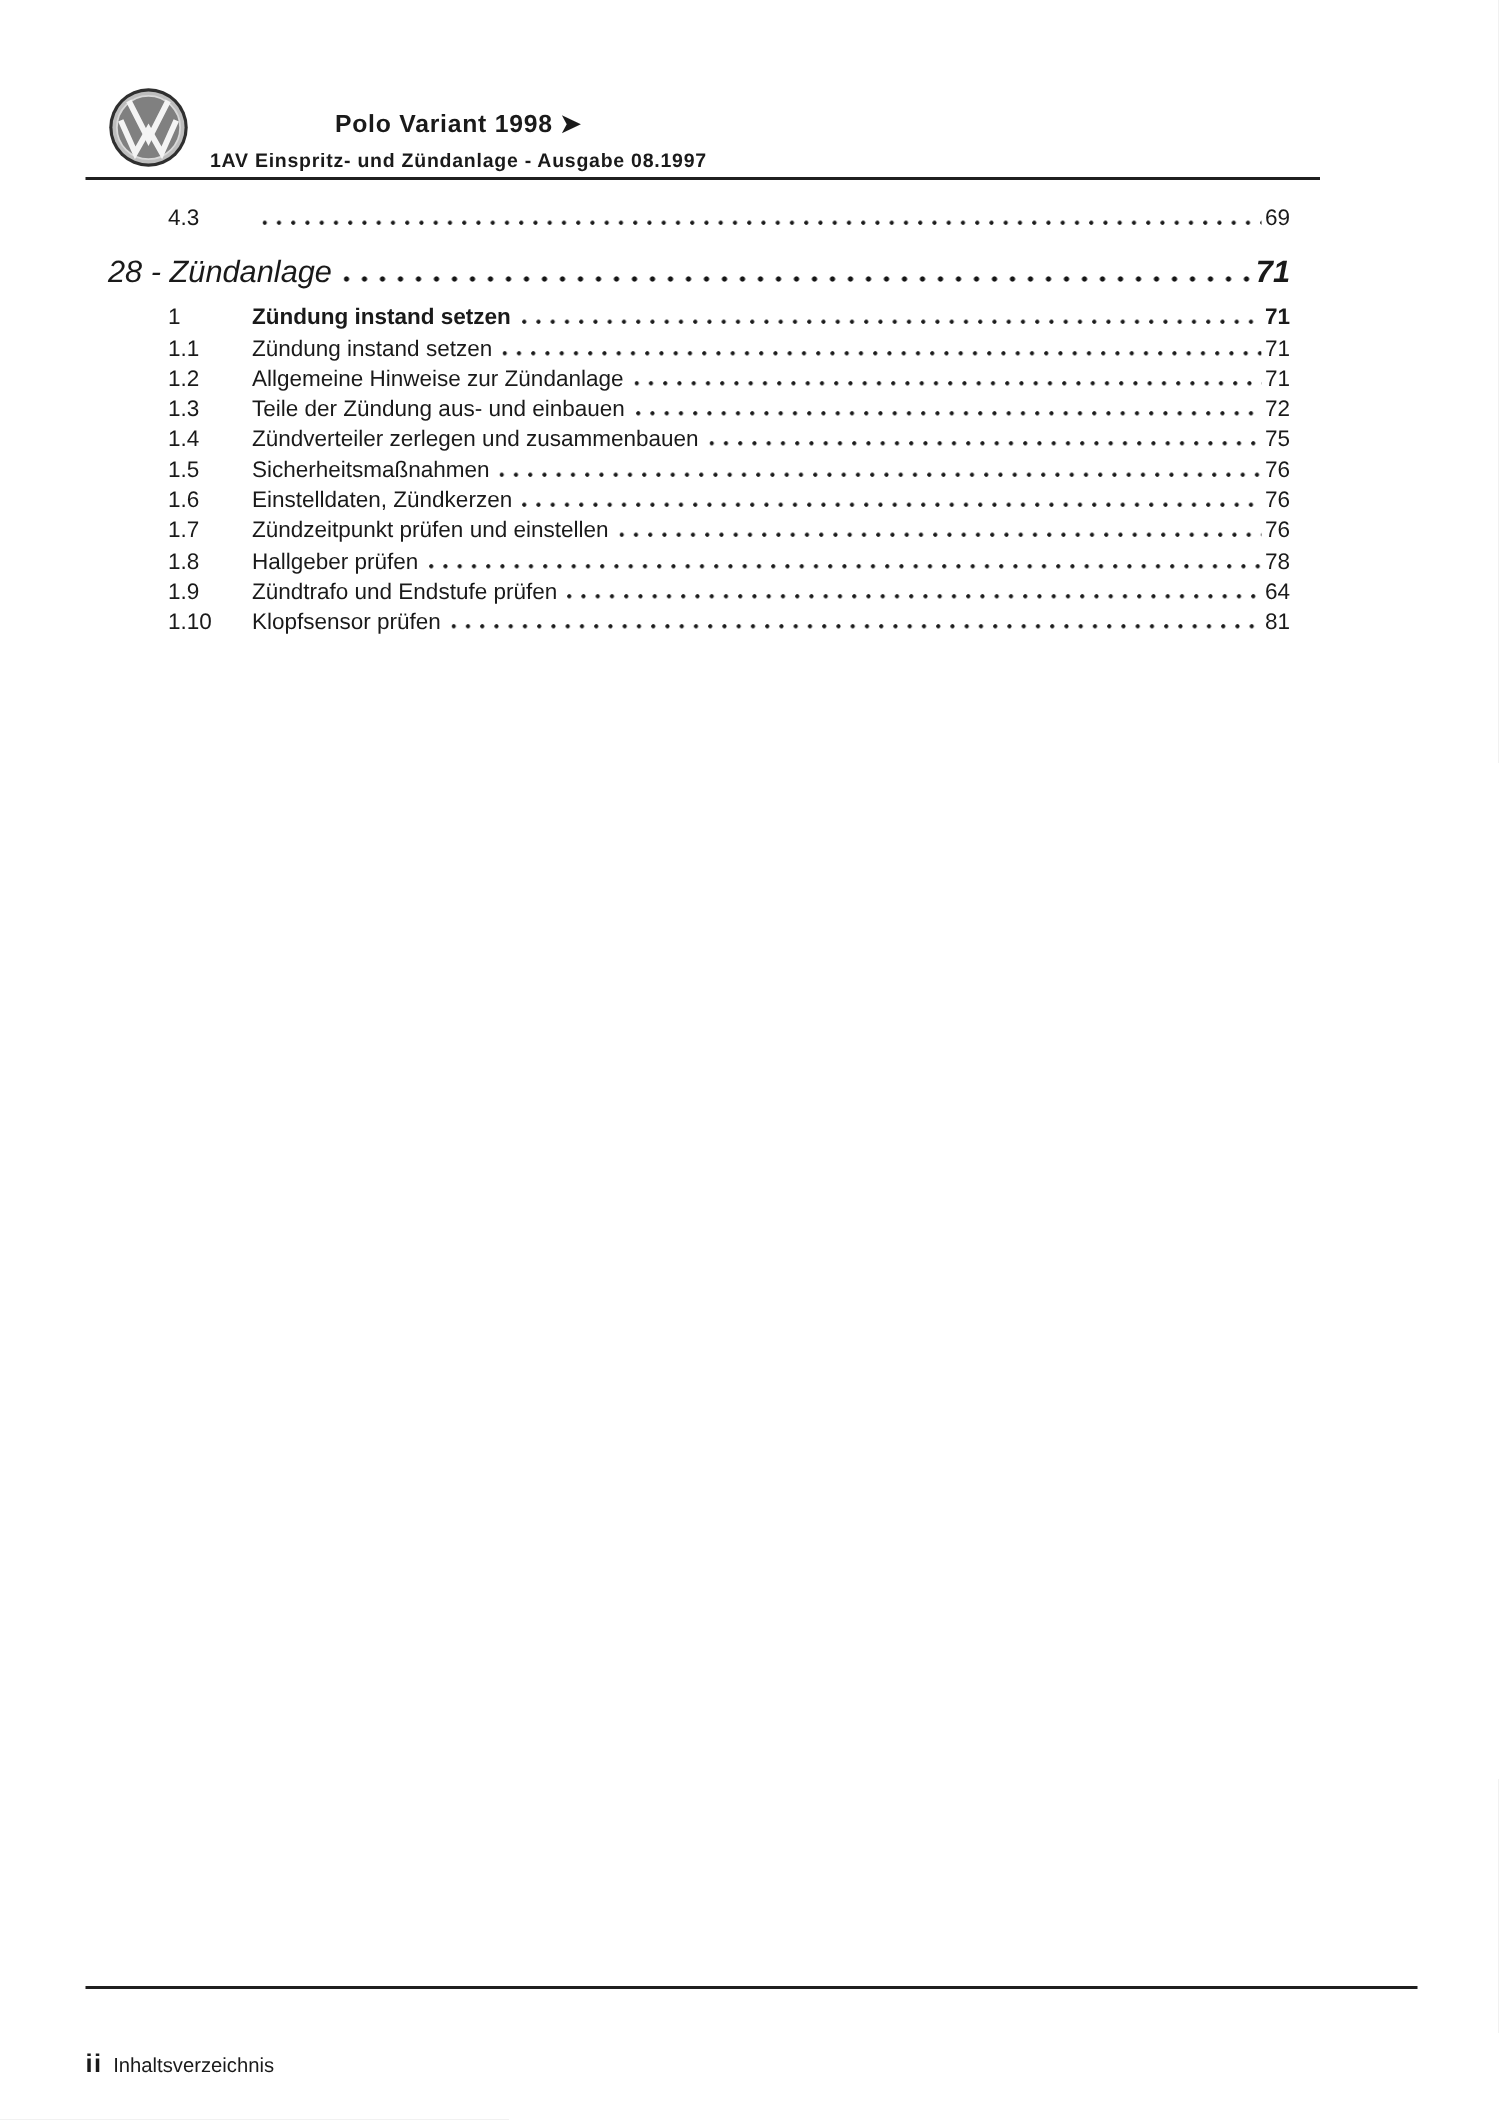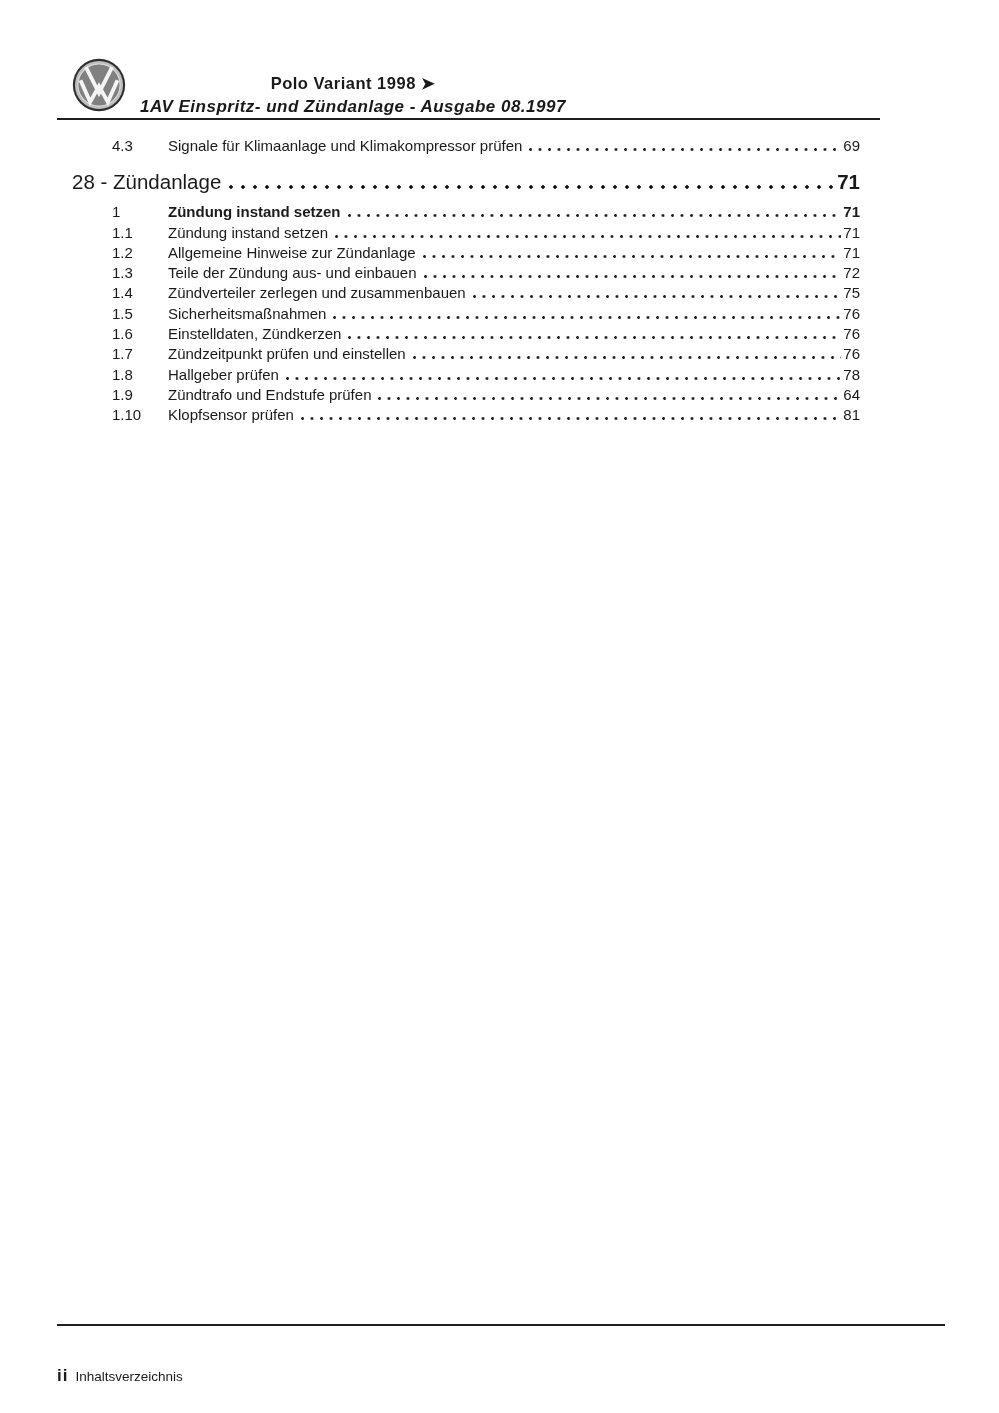--- a/index.html
+++ b/index.html
@@ -28,21 +28,21 @@
   .header-text {
     position: absolute;
     left: 140px;
     top: 72px;
     line-height: 23px;
     font-weight: bold;
     letter-spacing: 0.5px;
     text-align: center;
   }
   .header-line1 { font-size: 16.5px; }
-  .header-line2 { font-size: 17px; font-style: italic; }
+  .header-line2 { font-size: 13px; }
   .header-rule {
     position: absolute;
     left: 57px;
     top: 118px;
     width: 823px;
     height: 2px;
     background: #1f1f1f;
   }
 
   
@@ -81,20 +81,21 @@
   .toc-gap { height: 13px; }
   .toc-gap-small { height: 7px; }
 
   .toc-heading {
     display: flex;
     align-items: baseline;
     margin-left: 15px;
     font-size: 20.5px;
     line-height: 26px;
     white-space: nowrap;
+    font-style: italic;
   }
   .toc-heading .dots {
     height: 4px;
     margin: 0 2px 0 8px;
     background-image: radial-gradient(circle at 2px 2px, #151515 1.5px, rgba(0,0,0,0) 2px);
     background-size: 12px 4px;
   }
   .toc-heading .toc-page { font-weight: bold; }
 
   
@@ -141,21 +142,20 @@
   <div class="header-text">
     <div class="header-line1">Polo Variant 1998 ➤</div>
     <div class="header-line2">1AV Einspritz- und Zündanlage - Ausgabe 08.1997</div>
   </div>
   <div class="header-rule"></div>
 
   <div class="toc">
 
     <div class="toc-row">
       <span class="toc-num">4.3</span>
-      <span class="toc-title">Signale für Klimaanlage und Klimakompressor prüfen</span>
       <span class="dots"></span>
       <span class="toc-page">69</span>
     </div>
 
     <div class="toc-gap"></div>
 
     <div class="toc-heading">
       <span>28 - Zündanlage</span>
       <span class="dots"></span>
       <span class="toc-page">71</span>

